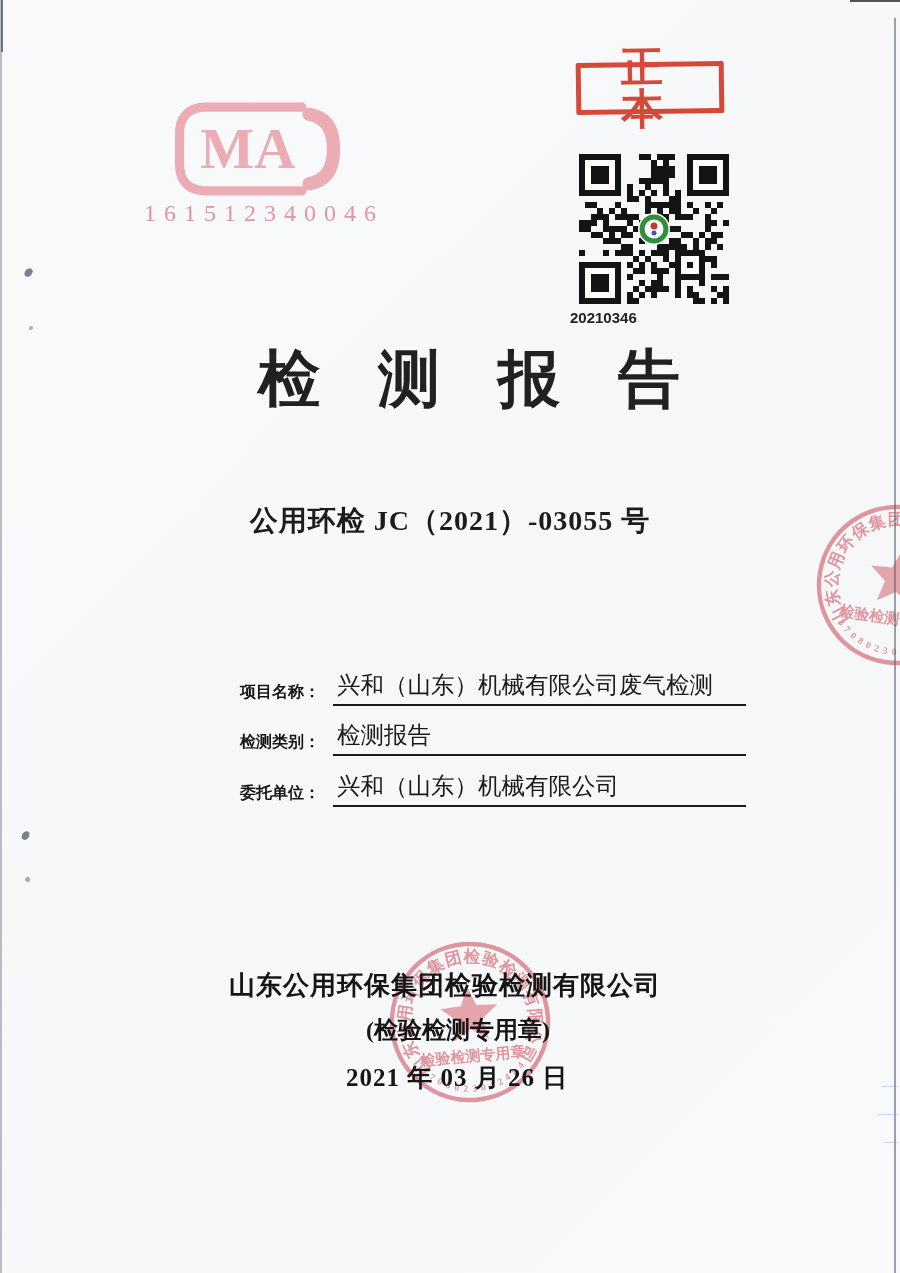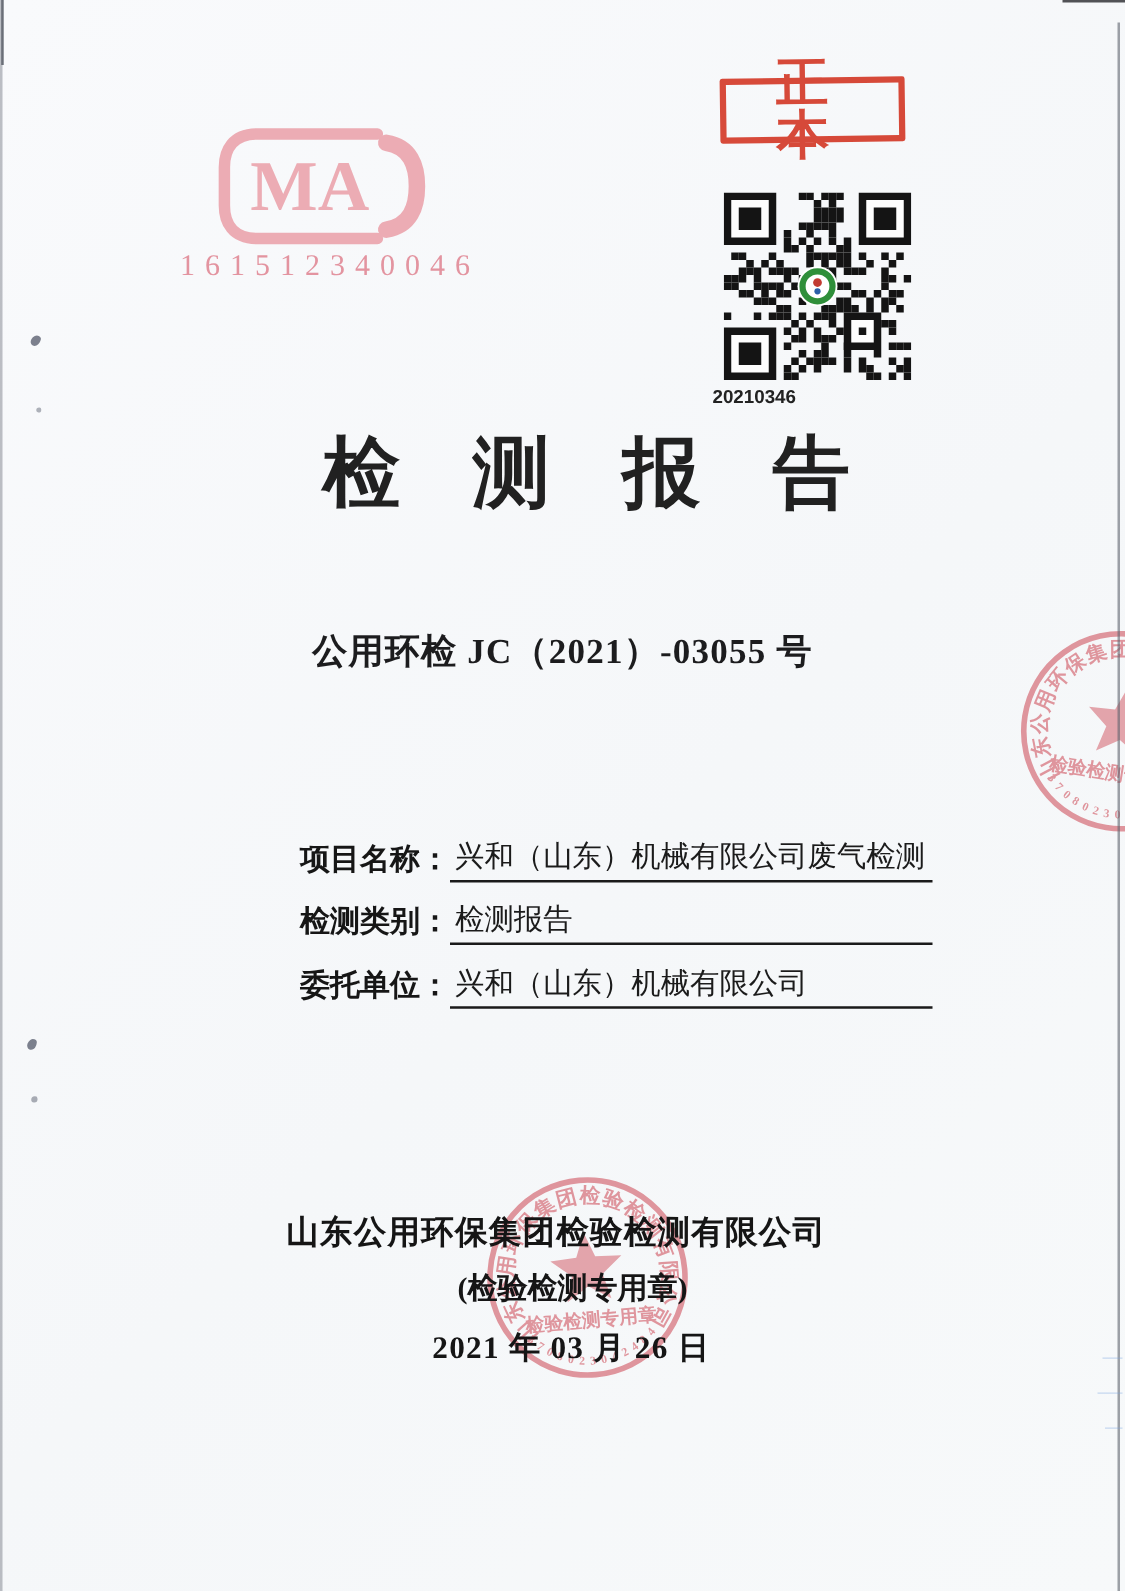--- a/index.html
+++ b/index.html
@@ -48,26 +48,26 @@
     left:10px; top:466px; width:880px; text-align:center; z-index:2;
     font-size:28px; font-weight:700; letter-spacing:1px; color:#1c1c1e;margin-top:36px;
   }
 
   
   .field-row{
     left:240px; width:506px; height:42px; z-index:2;
     display:flex; align-items:flex-end;
   }
   .field-row .lbl{
-    font-size:24px; font-weight:700; white-space:nowrap;
+    font-size:16px; font-weight:700; white-space:nowrap;
     padding-bottom:3px; color:#161616;
   }
   .field-row .val{
     flex:1; font-size:23.5px; color:#1b1b1b; white-space:nowrap;
-    border-bottom:2px solid #1a1a1a; padding:0 0 3px 4px; overflow:hidden;
+    border-bottom:2px solid #1a1a1a; padding:0 0 3px 4px; overflow:hidden;margin-left:13px;
   }
   .row-1{top:664px;} .row-2{top:714px;} .row-3{top:765px;}
 
   
   .footer-company{
     left:0; top:968px; width:890px; text-align:center; z-index:2;
     font-size:26px; font-weight:700; color:#151515; letter-spacing:1px;
   }
   .footer-caption{
     left:0; top:1014px; width:890px; text-align:center; z-index:2;

